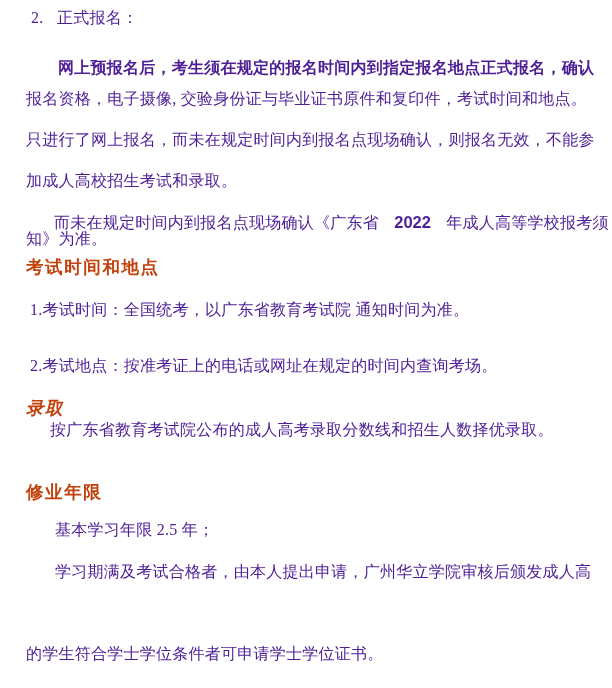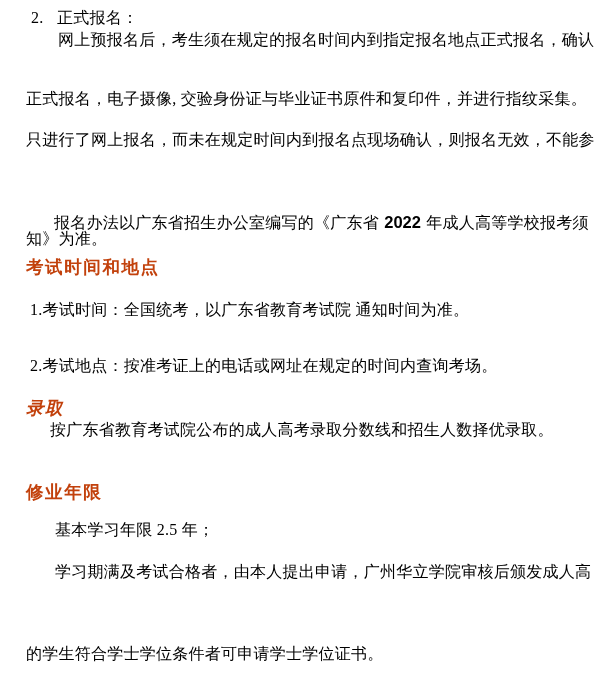--- a/index.html
+++ b/index.html
@@ -15,52 +15,53 @@
     overflow: hidden;
     font-family: "Liberation Serif", "DejaVu Serif", serif;
     color: #1c1c1c;
   }
   .ln {
     position: absolute;
     font-size: 16px;
     line-height: 18px;
     letter-spacing: 0.25px;
     white-space: pre;
-    color: #000000;
+    color: #4c1d95;
   }
   .hd {
     font-weight: 700;
     font-size: 17.5px;
     letter-spacing: 1.6px;
     color: #c2410c;
   }
   .num {
     display: inline-block;
     width: 26px;
   }
   .year {
     font-family: "Liberation Sans", "DejaVu Sans", sans-serif;
     font-weight: 700;
     font-size: 16.5px;
     letter-spacing: 0;
-    margin: 0 1px;
+    margin: 0 11px;
   }
 </style>
 </head>
 <body>
 
 <div class="doc">
 
   <div class="ln" style="left:31px; top:9px;"><span class="num">2.</span><span>正式报名：</span></div>
 
-  <div class="ln" style="left:58px; top:31px;">网上预报名后，考生须在规定的报名时间内到指定报名地点正式报名，确认</div>
-  <div class="ln" style="left:26px; top:90px;">正式报名，电子摄像, 交验身份证与毕业证书原件和复印件，并进行指纹采集。</div>
+  <div class="ln" style="left:58px; top:59px;font-weight:bold;">网上预报名后，考生须在规定的报名时间内到指定报名地点正式报名，确认</div>
+  <div class="ln" style="left:26px; top:90px;">报名资格，电子摄像, 交验身份证与毕业证书原件和复印件，考试时间和地点。</div>
   <div class="ln" style="left:26px; top:131px;">只进行了网上报名，而未在规定时间内到报名点现场确认，则报名无效，不能参</div>
+  <div class="ln" style="left:26px; top:172px;">加成人高校招生考试和录取。</div>
 
-  <div class="ln" style="left:54px; top:213px;"><span>报名办法以广东省招生办公室编写的《广东省 </span><span class="year">2022</span><span> 年成人高等学校报考须</span></div>
+  <div class="ln" style="left:54px; top:213px;"><span>而未在规定时间内到报名点现场确认《广东省 </span><span class="year">2022</span><span> 年成人高等学校报考须</span></div>
   <div class="ln" style="left:26px; top:230px;">知》为准。</div>
 
   <div class="ln hd" style="left:26px; top:258px;">考试时间和地点</div>
   <div class="ln" style="left:30px; top:301px;">1.考试时间：全国统考，以广东省教育考试院 通知时间为准。</div>
   <div class="ln" style="left:30px; top:357px;">2.考试地点：按准考证上的电话或网址在规定的时间内查询考场。</div>
 
   <div class="ln hd" style="left:26px; top:399px;font-style:italic;">录取</div>
   <div class="ln" style="left:50px; top:421px;">按广东省教育考试院公布的成人高考录取分数线和招生人数择优录取。</div>
 
   <div class="ln hd" style="left:26px; top:483px;font-family:Liberation Serif, serif;">修业年限</div>

